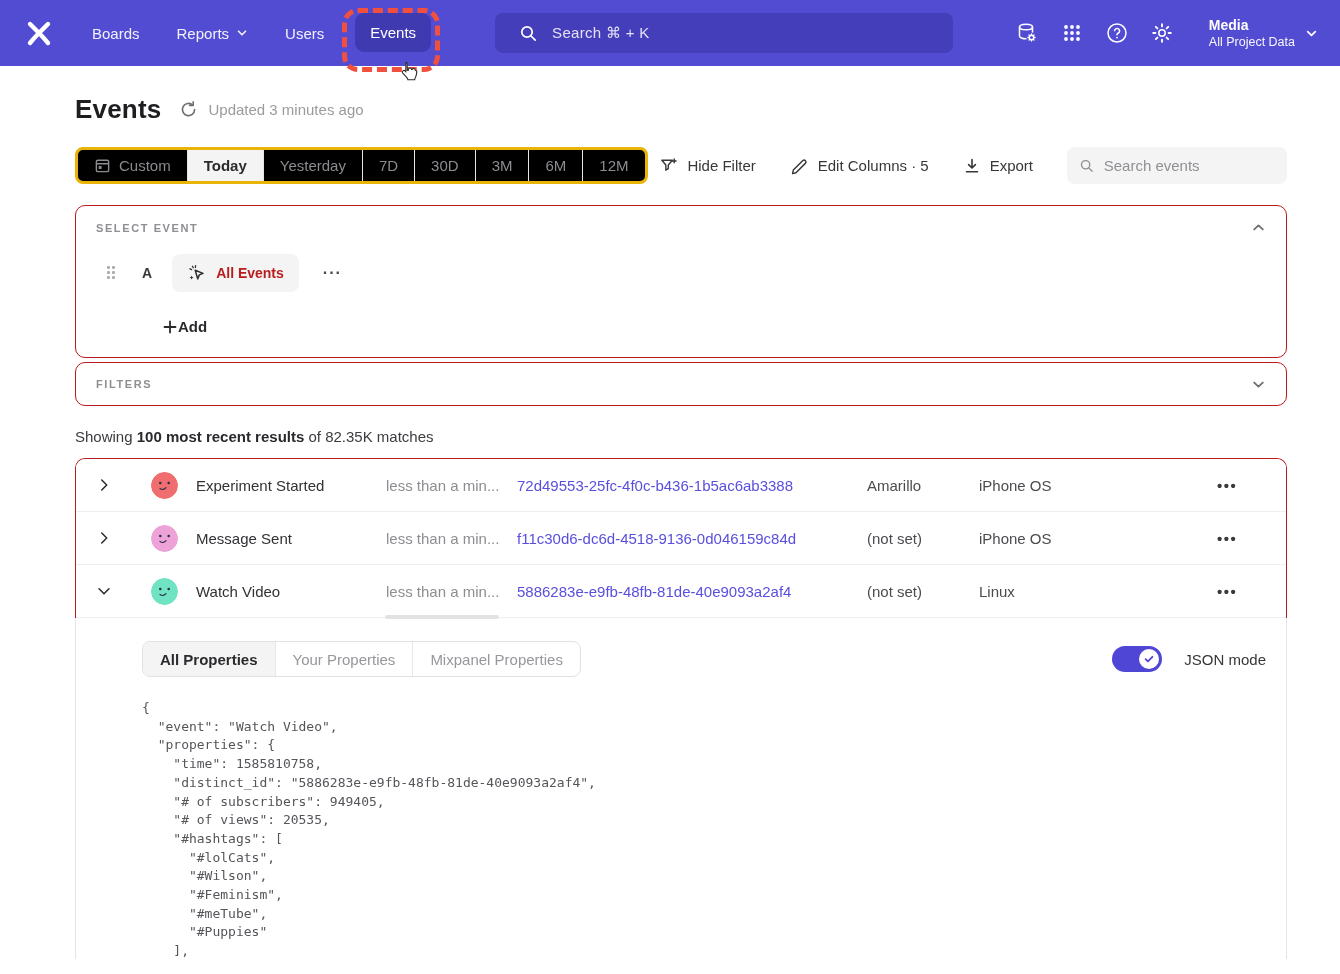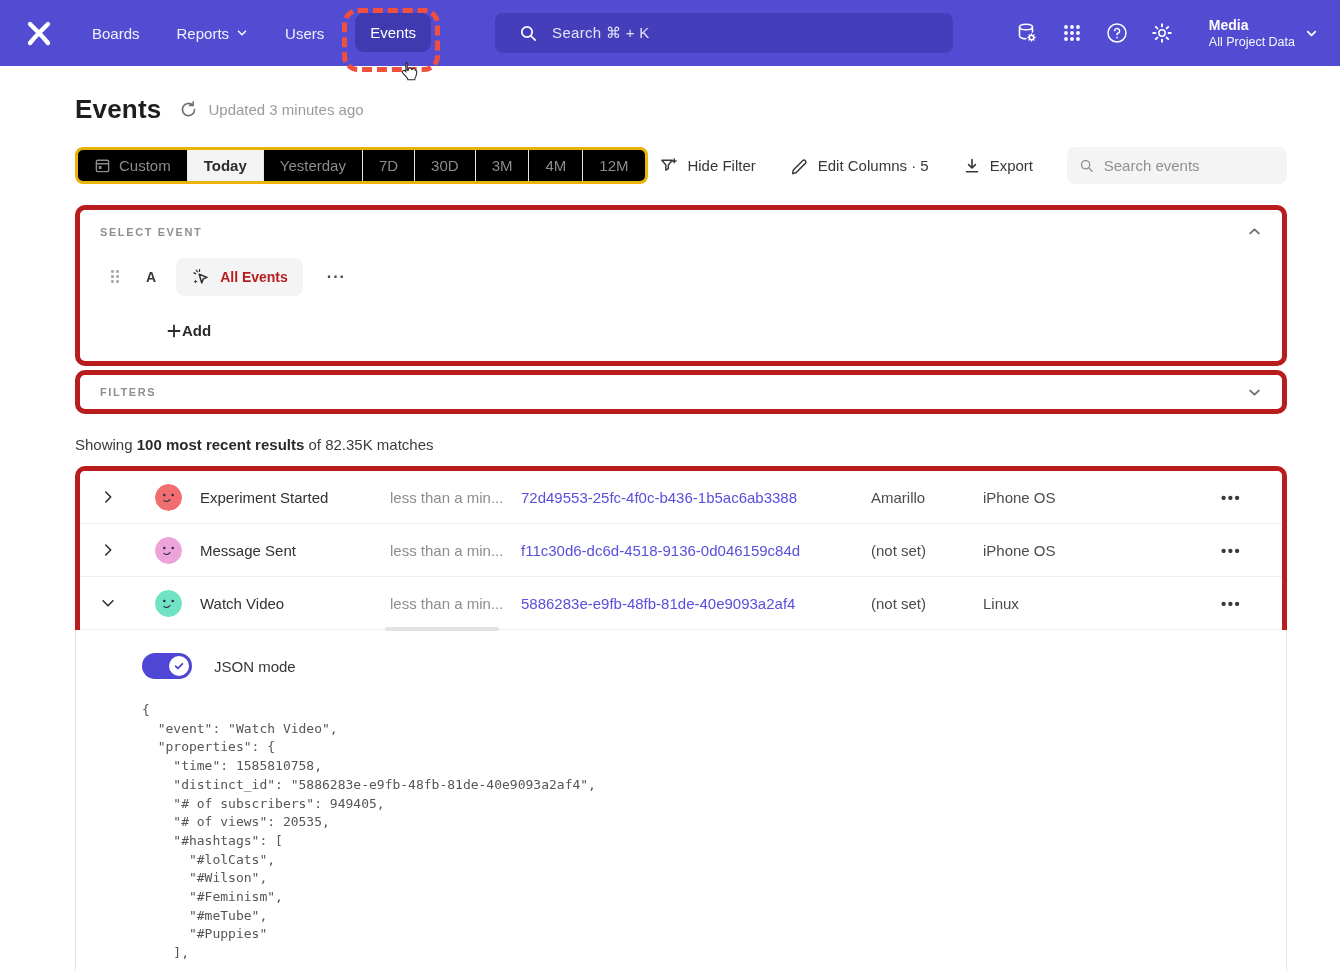--- a/index.html
+++ b/index.html
@@ -37,21 +37,21 @@
               border-right:1px solid #e7e7ea; cursor:pointer; white-space:nowrap; }
   .seg-item:last-child { border-right:none; }
   .seg-item.active { background:#f4f4f5; color:#2b2b2e; font-weight:700; }
   .right-tools { display:flex; align-items:center; gap:34px; }
   .tool-btn { display:flex; align-items:center; gap:9px; font-size:15px; color:#37373a; cursor:pointer; white-space:nowrap; }
   .search-box { width:220px; height:37px; background:#f4f4f5; border-radius:8px; display:flex; align-items:center; padding:0 12px; gap:9px; }
   .search-box input { border:none; outline:none; background:transparent; font-size:15px; color:#3a3a3d; width:100%;
                       font-family:"Liberation Sans", sans-serif; }
   .search-box input::placeholder { color:#8f8f94; }
 
-  .card { border:5px solid #b91c1c; border-radius:10px; background:#fff; box-shadow:0 1px 2px rgba(0,0,0,.03); }
+  .card { border:1px solid #b91c1c; border-radius:10px; background:#fff; box-shadow:0 1px 2px rgba(0,0,0,.03); }
   .select-card { margin-top:21px; padding:16px 24px 22px 20px; position:relative; }
   .sec-label { font-size:11px; letter-spacing:1.6px; color:#8e8e93; font-weight:600; }
   .collapse-chev { position:absolute; right:20px; top:14px; cursor:pointer; }
   .event-row { margin-top:20px; display:flex; align-items:center; }
   .drag-handle { display:grid; grid-template-columns:repeat(2,4px); grid-auto-rows:4px; gap:1px; margin-left:11px; cursor:grab; }
   .drag-handle i { width:2.6px; height:2.6px; border-radius:50%; background:#a9a9ae; }
   .row-letter { font-size:14px; font-weight:700; color:#38383b; margin-left:26px; }
   .event-pill { margin-left:20px; background:#f4f4f5; border-radius:8px; padding:9px 15px; display:flex; align-items:center; gap:9px;
                 font-size:14px; font-weight:700; color:#b91c1c; cursor:pointer; }
   .more-dots { margin-left:18px; color:#4a4a4e; font-size:16px; font-weight:700; letter-spacing:1px; cursor:pointer; padding:4px 6px; }
@@ -194,21 +194,21 @@
           <path d="M2.5 7.2h13" stroke="#8b8b90" stroke-width="1.5"></path>
           <rect x="5" y="9.6" width="3" height="3" rx=".5" fill="#8b8b90"></rect>
         </svg>
         <span>Custom</span>
       </span>
       <span class="seg-item active">Today</span>
       <span class="seg-item">Yesterday</span>
       <span class="seg-item">7D</span>
       <span class="seg-item">30D</span>
       <span class="seg-item">3M</span>
-      <span class="seg-item">4M</span>
+      <span class="seg-item">6M</span>
       <span class="seg-item">12M</span>
     </div>
 
     <div class="right-tools">
       <span class="tool-btn">
         <svg width="19" height="19" viewBox="0 0 20 20">
           <path d="M3 4.5h11l-4.2 5v3.8l-2.6 1.6v-5.4z" stroke="#37373a" stroke-width="1.5" fill="none" stroke-linejoin="round"></path>
           <path d="M16 3.2v4M14 5.2h4" stroke="#37373a" stroke-width="1.5" stroke-linecap="round"></path>
         </svg>
         <span>Hide Filter</span>
@@ -346,20 +346,25 @@
           <span class="ev-os">Linux</span>
           <span class="row-menu">•••</span>
         </div>
       </div>
   </section>
 
   </main>
   <div class="detail">
     <span class="hscroll-thumb"></span>
     <div class="detail-top">
+      <div class="tabs">
+        <span class="tab active">All Properties</span>
+        <span class="tab">Your Properties</span>
+        <span class="tab">Mixpanel Properties</span>
+      </div>
       <div class="json-toggle-wrap">
         <span class="toggle">
           <span class="knob">
             <svg width="12" height="12" viewBox="0 0 12 12">
               <path d="M2.6 6.2 4.9 8.4 9.4 3.8" stroke="#4f46d5" stroke-width="1.8" fill="none" stroke-linecap="round" stroke-linejoin="round"></path>
             </svg>
           </span>
         </span>
         <span class="json-label">JSON mode</span>
       </div>

